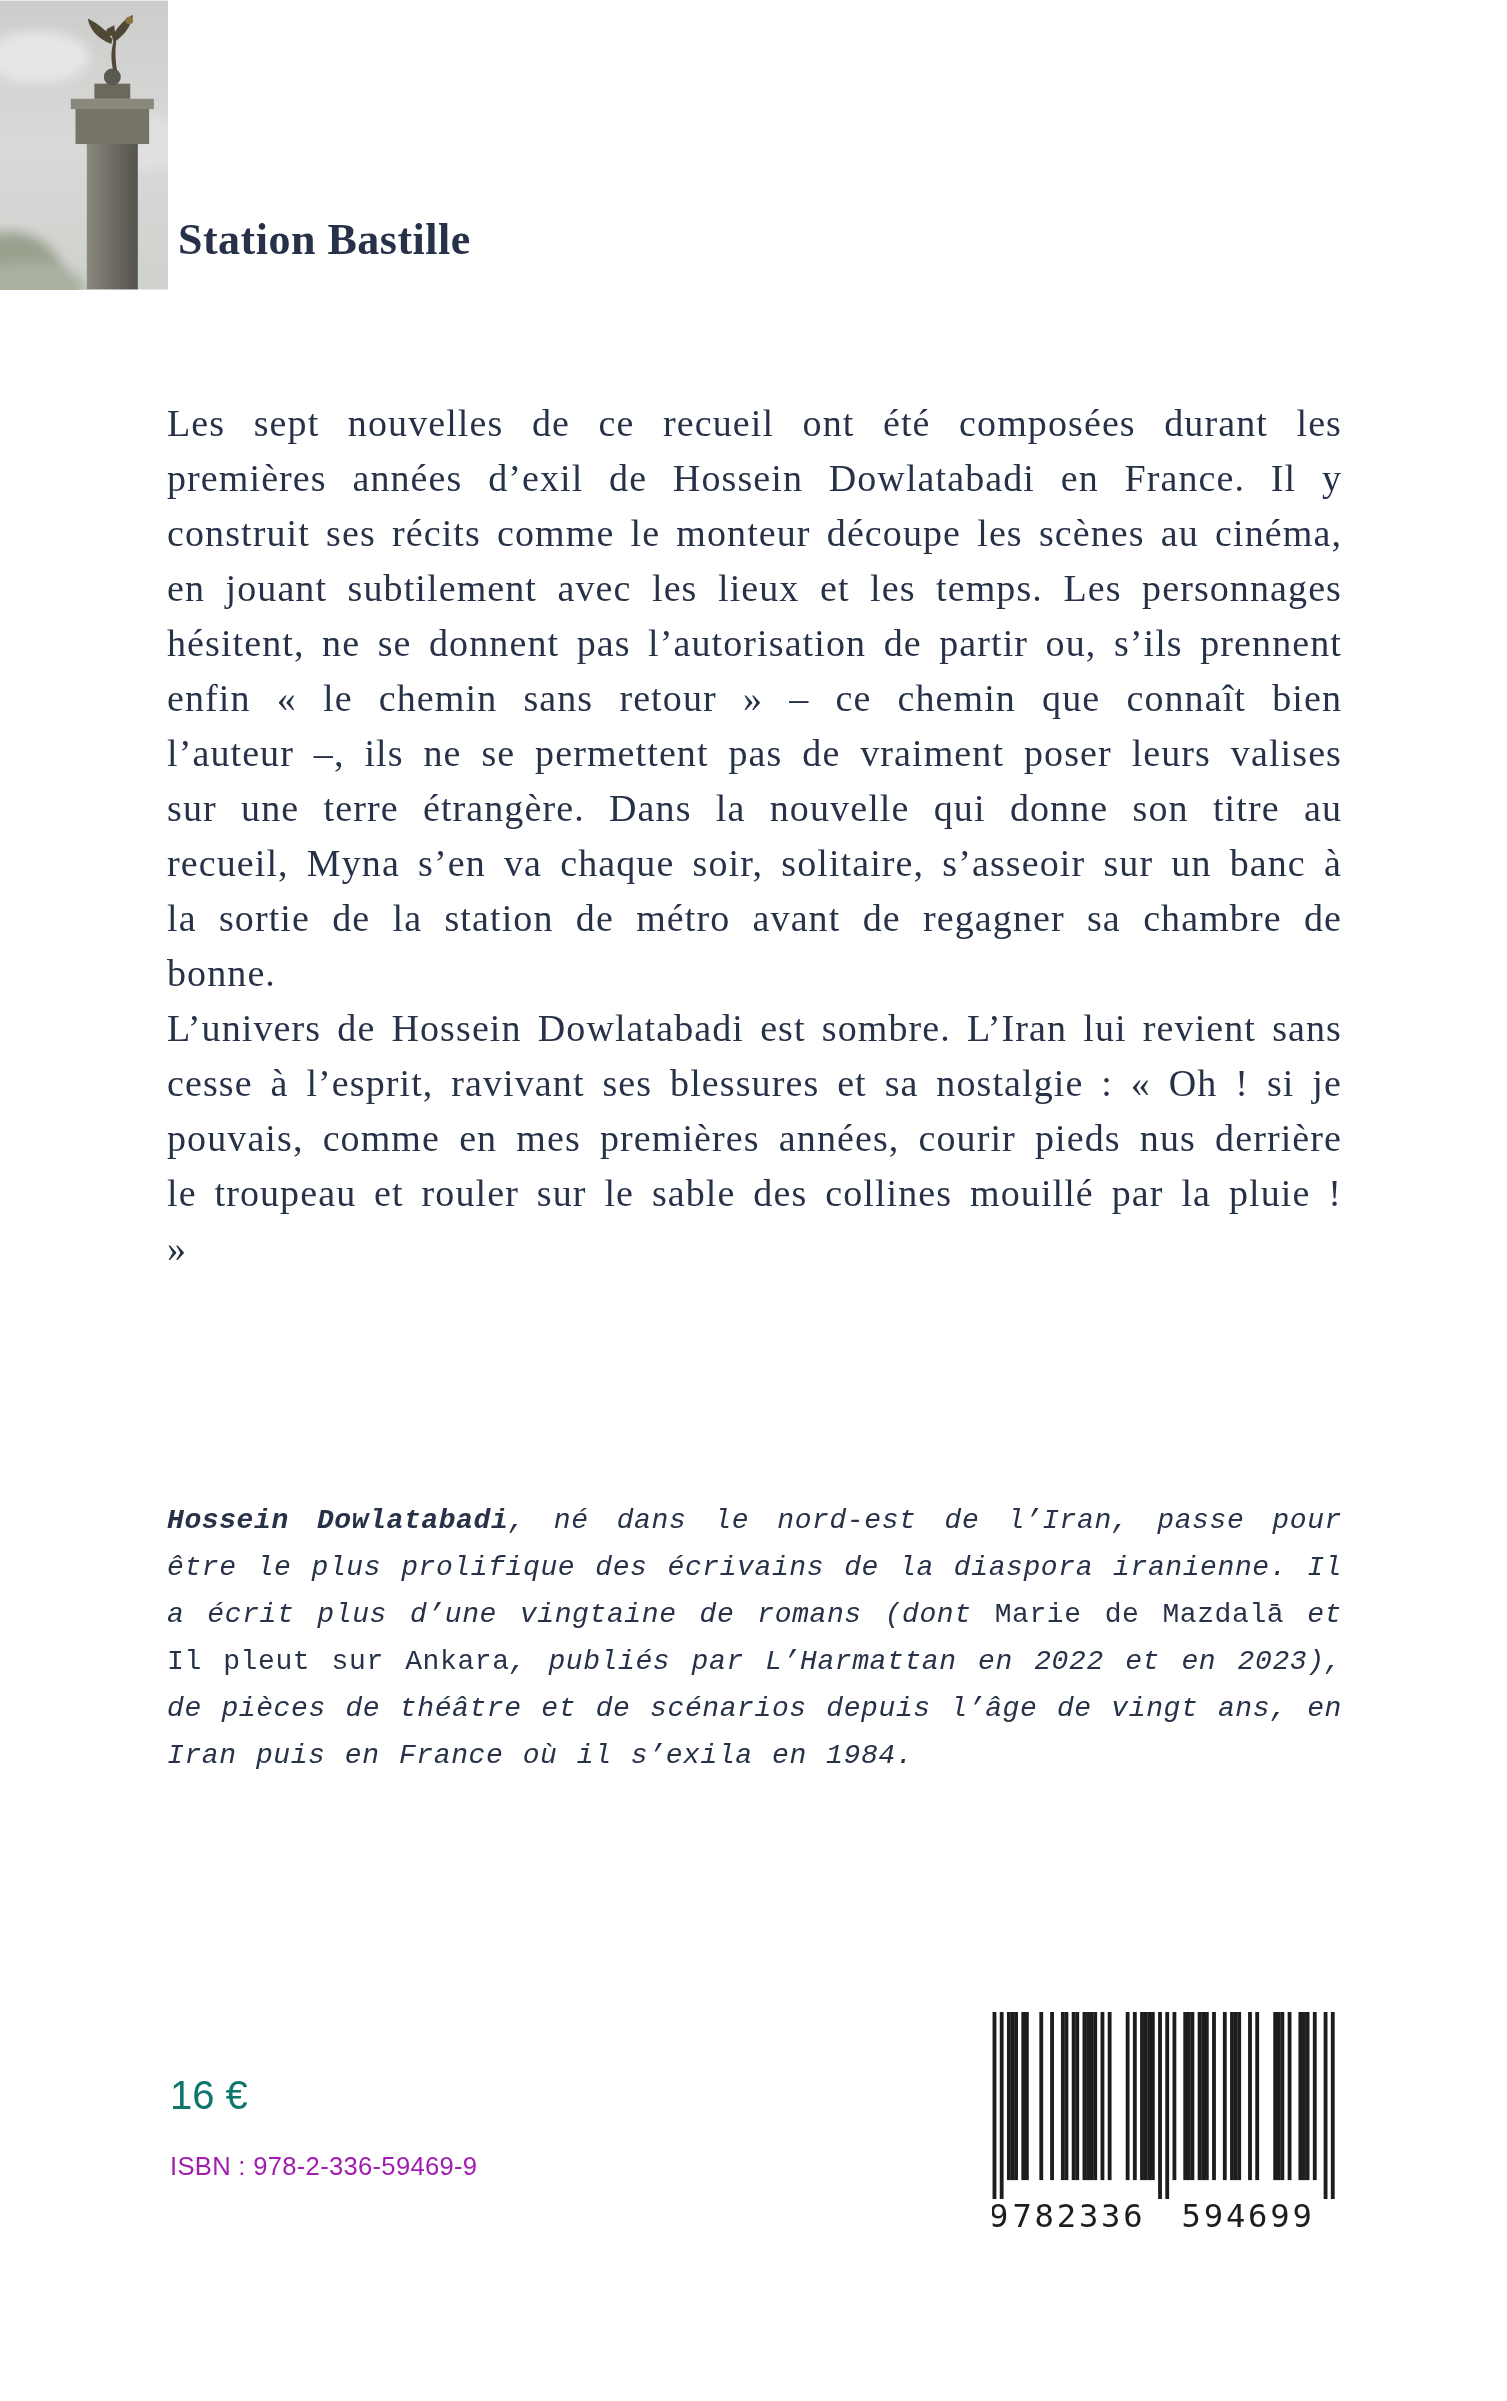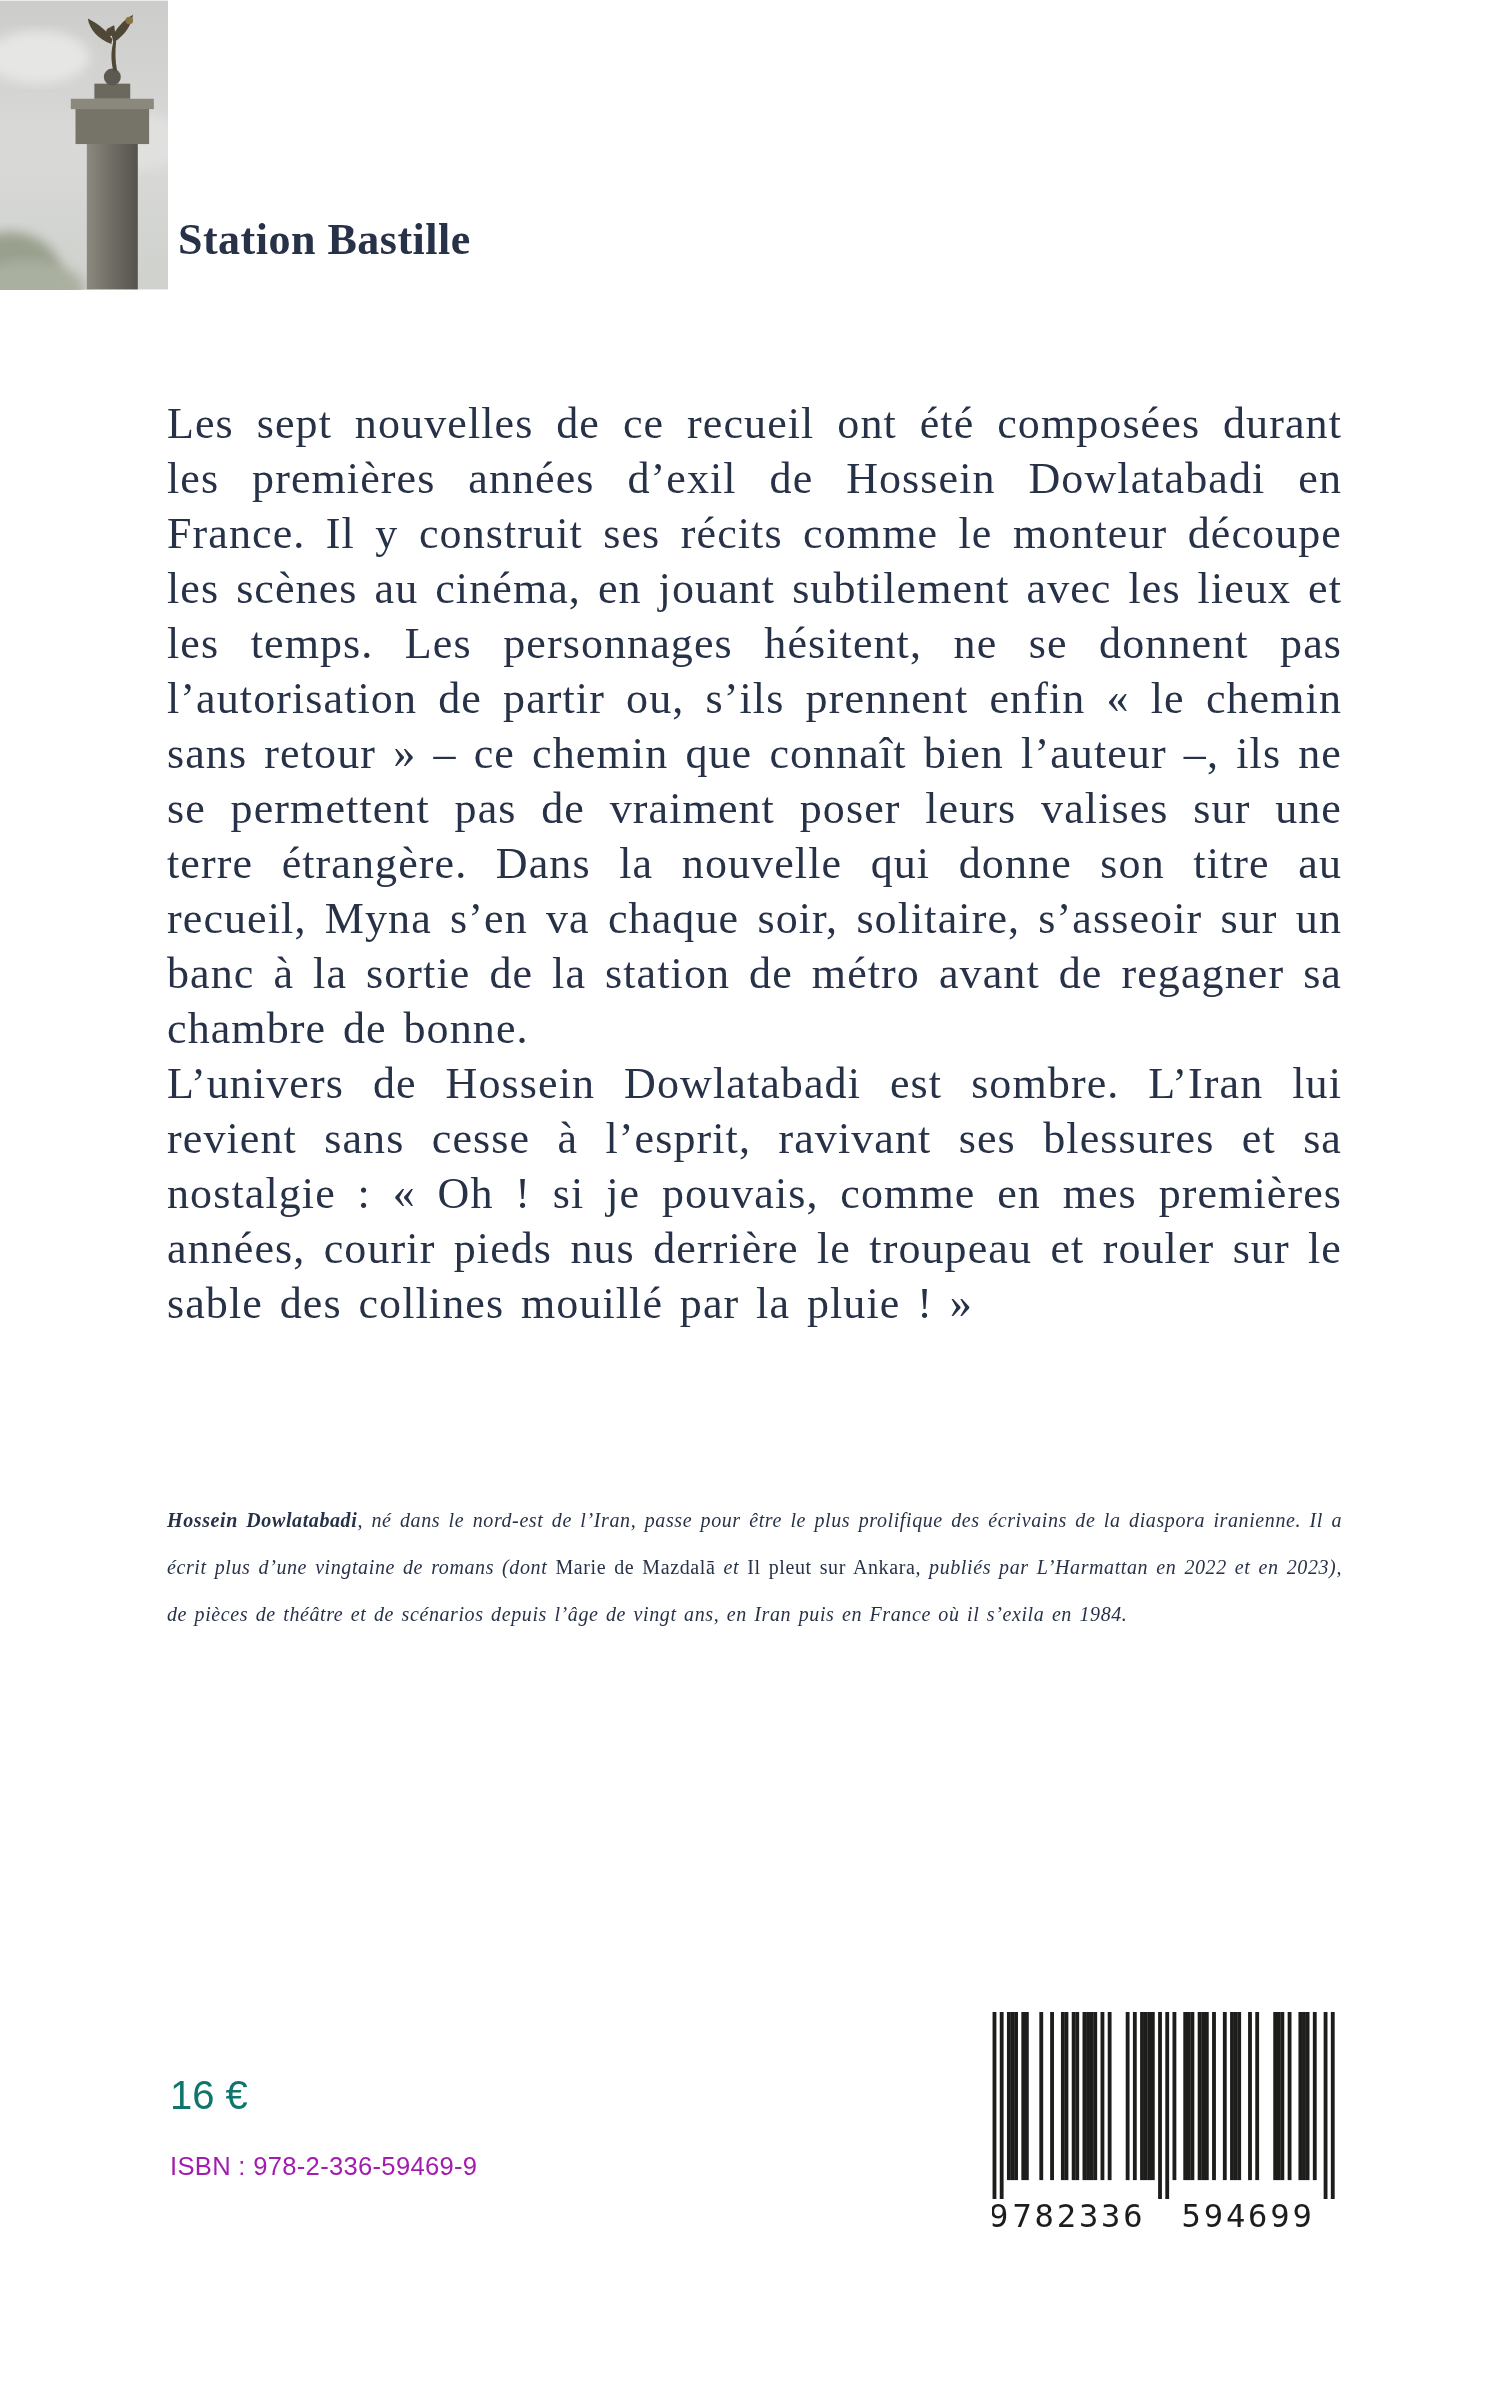--- a/index.html
+++ b/index.html
@@ -12,27 +12,27 @@
     overflow:hidden;
   }
   .cover p{margin:0;}
   .photo{position:absolute;left:0;top:0;width:168px;height:290px;}
   .title{
     position:absolute;left:178px;top:214px;margin:0;
     font-size:44px;font-weight:700;letter-spacing:0.5px;
   }
   .body-text{
     position:absolute;left:167px;top:396px;width:1175px;
-    font-size:44px;line-height:55px;text-align:justify;
+    font-size:38px;line-height:55px;text-align:justify;
     letter-spacing:1.1px;word-spacing:4.7px;
   }
   .bio{
     position:absolute;left:167px;top:1497px;width:1175px;
-    font-size:20px;line-height:47px;font-style:italic;
-    text-align:justify;letter-spacing:0.6px;word-spacing:1.9px;
+    font-size:28px;line-height:47px;font-style:italic;
+    text-align:justify;letter-spacing:0.6px;word-spacing:1.9px;font-family:Liberation Mono, monospace;
   }
   .bio .seg-bold{font-weight:700;}
   .bio .seg-roman{font-style:normal;}
   .price{
     position:absolute;left:170px;top:2073px;
     font-family:"Liberation Sans",sans-serif;
     font-size:40px;color:#0f766e;
   }
   .isbn{
     position:absolute;left:170px;top:2152px;

